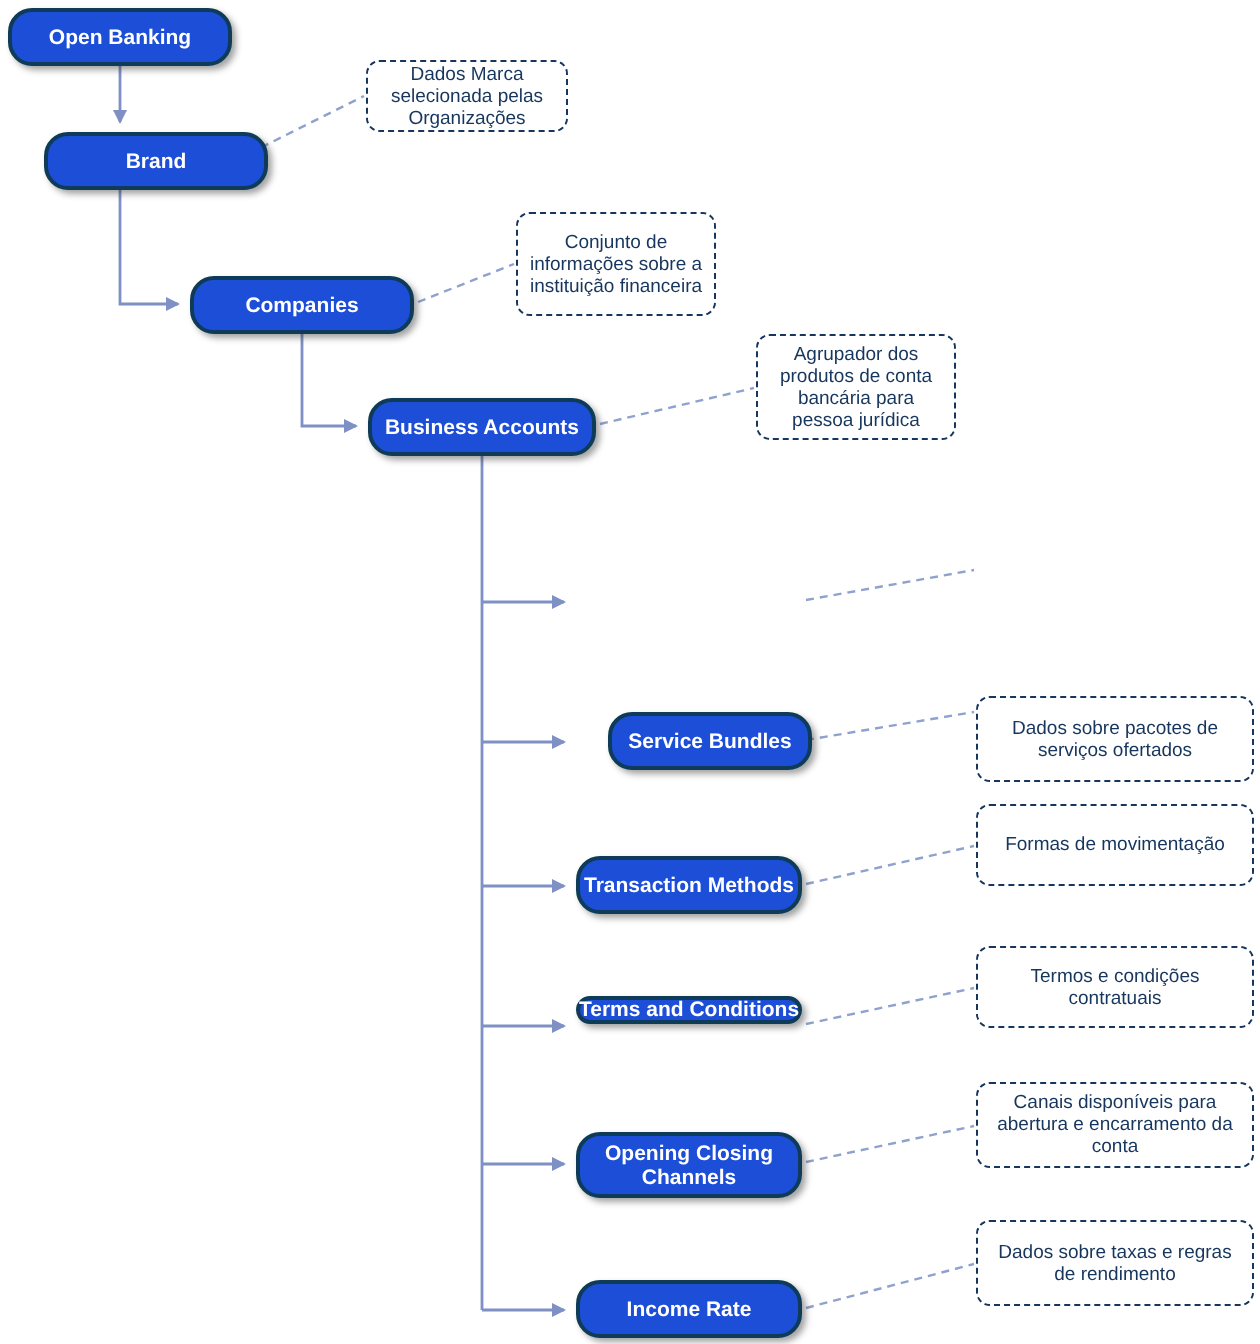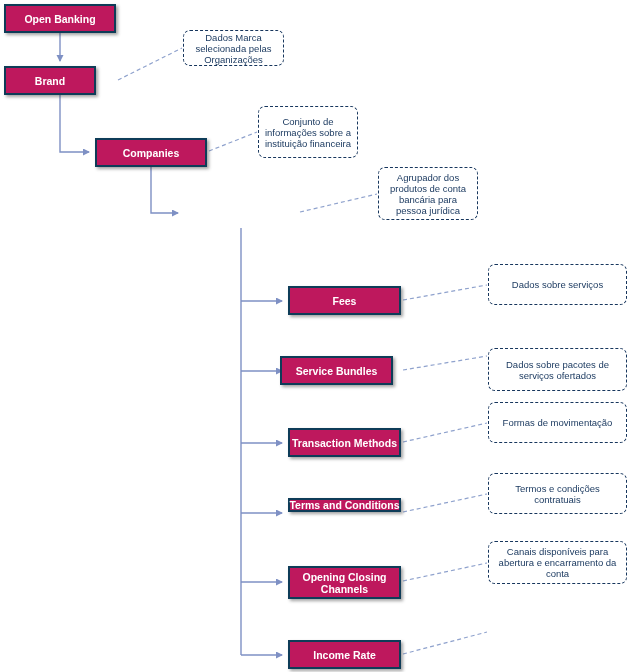--- a/index.html
+++ b/index.html
@@ -7,23 +7,23 @@
     position:relative;
     width:630px;height:672px;
     background:#ffffff;
     font-family:"Liberation Sans", sans-serif;
     overflow:hidden;
   }
   #wires{position:absolute;left:0;top:0;width:630px;height:672px;}
   .node{
     position:absolute;
     box-sizing:border-box;
-    background:#be185d;
+    background:#1d4ed8;
     border:2px solid #0e3c58;
-    border-radius:0;
+    border-radius:12px;
     box-shadow:2px 2px 3px rgba(50,50,50,0.45);
     color:#ffffff;
     font-size:10.5px;
     font-weight:bold;
     display:flex;align-items:center;justify-content:center;
     text-align:center;
     white-space:nowrap;
     line-height:12px;
   }
   .node.wrap{white-space:normal;padding:0 6px;}
@@ -71,30 +71,30 @@
     <path d="M403,370 L487,356" fill="none" stroke="#8fa2cd" stroke-width="1.2" stroke-dasharray="4 3"></path>
     <path d="M403,442 L487,423" fill="none" stroke="#8fa2cd" stroke-width="1.2" stroke-dasharray="4 3"></path>
     <path d="M403,512 L487,494" fill="none" stroke="#8fa2cd" stroke-width="1.2" stroke-dasharray="4 3"></path>
     <path d="M403,581 L487,563" fill="none" stroke="#8fa2cd" stroke-width="1.2" stroke-dasharray="4 3"></path>
     <path d="M403,654 L487,632" fill="none" stroke="#8fa2cd" stroke-width="1.2" stroke-dasharray="4 3"></path>
   </svg>
 
   <div class="node" style="left:4px;top:4px;width:112px;height:29px">
     <span>Open Banking</span>
   </div>
-  <div class="node" style="left:4px;top:66px;width:92px;height:29px">
+  <div class="node" style="left:22px;top:66px;width:112px;height:29px">
     <span>Brand</span>
   </div>
   <div class="node" style="left:95px;top:138px;width:112px;height:29px">
     <span>Companies</span>
   </div>
-  <div class="node" style="left:288px;top:286px;width:113px;height:29px">
-    <span>Fees</span>
+  <div class="node" style="left:184px;top:199px;width:114px;height:29px">
+    <span>Business Accounts</span>
   </div>
-  <div class="node" style="left:280px;top:356px;width:113px;height:29px">
+  <div class="node" style="left:304px;top:356px;width:102px;height:29px">
     <span>Service Bundles</span>
   </div>
   <div class="node" style="left:288px;top:428px;width:113px;height:29px">
     <span>Transaction Methods</span>
   </div>
   <div class="node" style="left:288px;top:498px;width:113px;height:14px">
     <span>Terms and Conditions</span>
   </div>
   <div class="node wrap" style="left:288px;top:566px;width:113px;height:33px">
     <span>Opening Closing Channels</span>
@@ -105,29 +105,29 @@
 
   <div class="note" style="left:183px;top:30px;width:101px;height:36px">
     <span>Dados Marca selecionada pelas Organizações</span>
   </div>
   <div class="note" style="left:258px;top:106px;width:100px;height:52px">
     <span>Conjunto de informações sobre a instituição financeira</span>
   </div>
   <div class="note" style="left:378px;top:167px;width:100px;height:53px">
     <span>Agrupador dos produtos de conta bancária para pessoa jurídica</span>
   </div>
-  <div class="note" style="left:488px;top:264px;width:139px;height:41px">
-    <span>Dados sobre serviços</span>
-  </div>
   <div class="note" style="left:488px;top:348px;width:139px;height:43px">
     <span>Dados sobre pacotes de serviços ofertados</span>
   </div>
   <div class="note" style="left:488px;top:402px;width:139px;height:41px">
     <span>Formas de movimentação</span>
   </div>
   <div class="note" style="left:488px;top:541px;width:139px;height:43px">
     <span>Canais disponíveis para abertura e encarramento da conta</span>
   </div>
   <div class="note" style="left:488px;top:473px;width:139px;height:41px">
     <span>Termos e condições contratuais</span>
   </div>
+  <div class="note" style="left:488px;top:610px;width:139px;height:43px">
+    <span>Dados sobre taxas e regras de rendimento</span>
+  </div>
 
 </div>
 
 </body></html>

